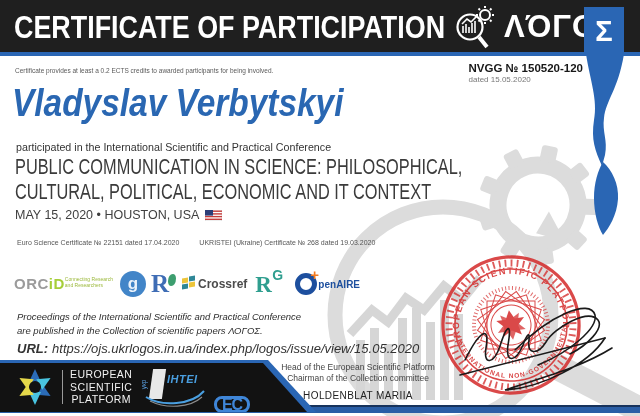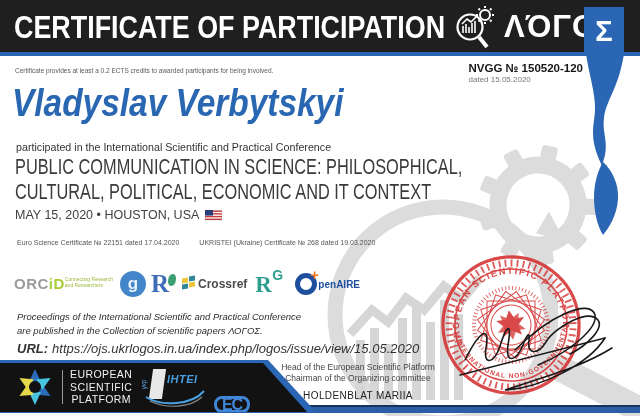--- a/index.html
+++ b/index.html
@@ -267,21 +267,21 @@
     <g stroke="#1a1a1a" stroke-width="1.6" fill="none" stroke-linecap="round">
       <path d="M 45 70 C 60 40,70 35,66 58 C 63 76,74 74,80 56 C 87 34,92 32,88 55 C 85 74,96 72,103 55 C 107 44,110 41,109 50 C 107 64,117 66,126 52 C 134 38,168 18,178 30 C 184 38,168 55,150 64"></path>
       <path d="M 95 60 C 130 25,170 8,175 25 C 178 38,150 62,118 75"></path>
       <path d="M 40 85 L 185 48"></path>
       <path d="M 185 48 C 168 75,120 98,85 100 C 120 88,160 78,192 58"></path>
     </g>
   </svg>
 
   <div class="signatory">
     <div class="role">Head of the European Scientific Platform</div>
-    <div class="role">Chairman of the Organizing committee</div>
+    <div class="role">Chairman of the Collection committee</div>
     <div class="sig-name">HOLDENBLAT MARIIA</div>
   </div>
 
   <div class="bottom-strip"></div>
   <div class="bar-blue"></div>
   <div class="bar-black">
     <svg class="abs" style="left:14px;top:3px;" width="42" height="42" viewBox="0 0 42 42">
       <g transform="translate(21,21)">
         <g fill="#2b6cb8">
             <polygon points="0,-18 6,-5 -6,-5" transform="rotate(0)"></polygon>

